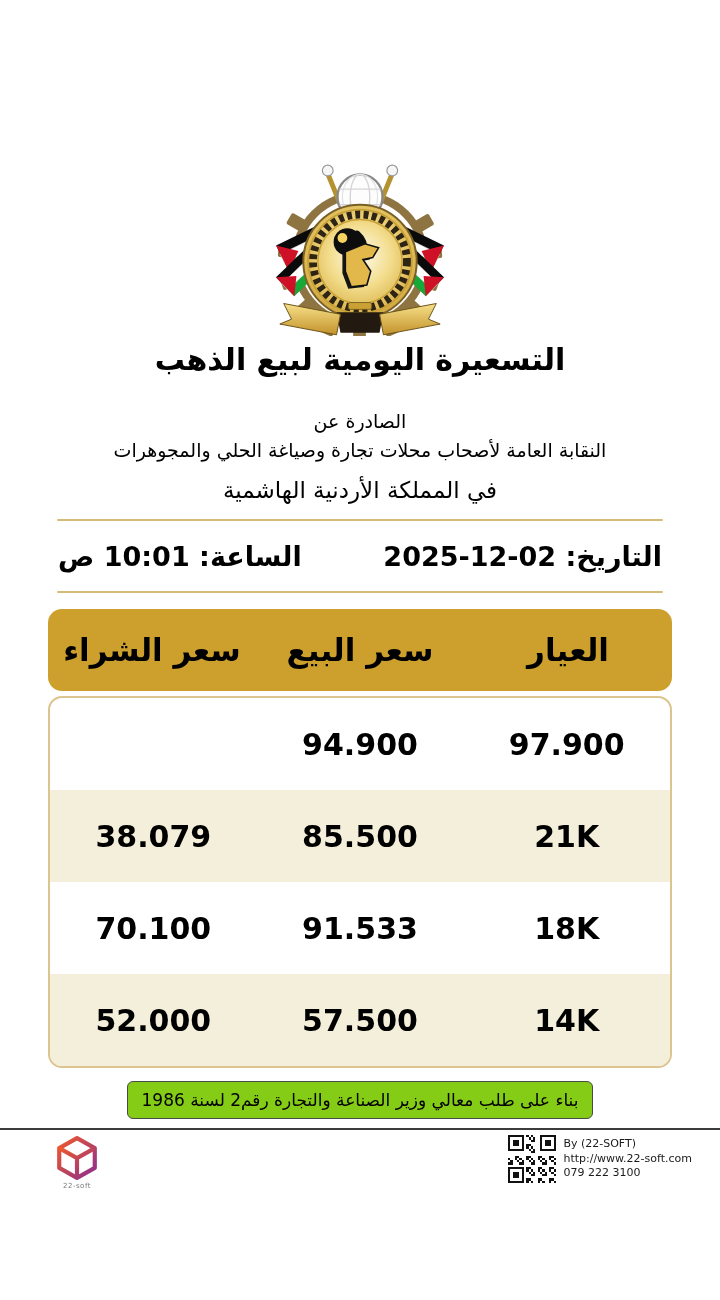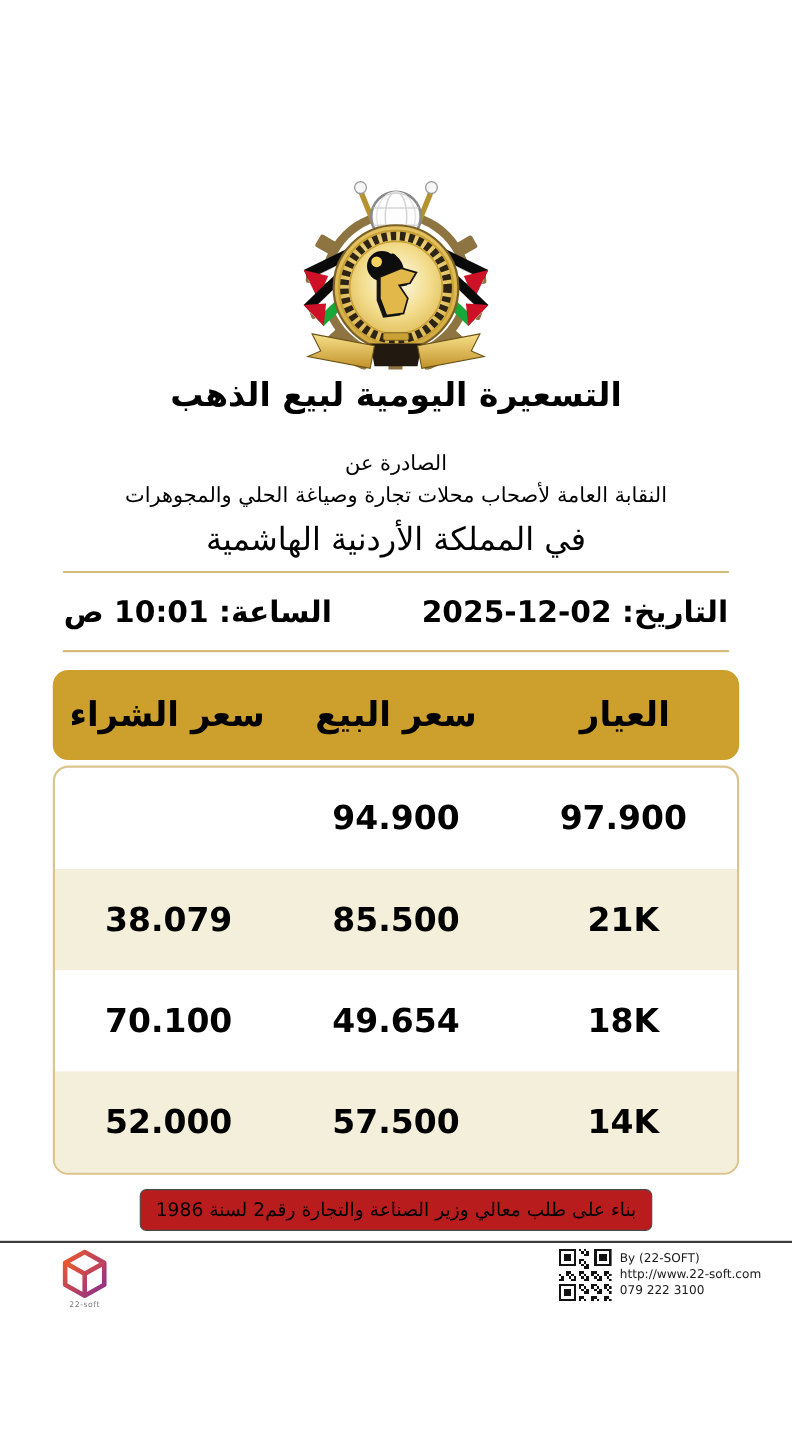--- a/index.html
+++ b/index.html
@@ -6,21 +6,21 @@
   .page{
     position:relative;width:720px;height:1272px;background:#ffffff;overflow:hidden;
     font-family:"DejaVu Sans",sans-serif;color:#000;margin:0 auto;
   }
   
   .logo-wrap{padding-top:140px;text-align:center;line-height:0;}
   
   .title{margin-top:2px;text-align:center;direction:rtl;font-size:30px;font-weight:bold;line-height:44px;}
   .sub1{margin-top:26px;text-align:center;direction:rtl;font-size:19px;line-height:27px;}
   .sub2{margin-top:2px;text-align:center;direction:rtl;font-size:19px;line-height:27px;}
-  .country{margin-top:10px;text-align:center;direction:rtl;font-size:29px;line-height:32px;}
+  .country{margin-top:10px;text-align:center;direction:rtl;font-size:23px;line-height:32px;}
   
   .rule{height:2px;background:#d5bc78;margin:0 57px;border-radius:1px;}
   .rule-top{margin-top:13px;}
   .date-row{
     direction:rtl;display:flex;justify-content:space-between;align-items:center;
     height:70px;padding:0 58px;font-size:27px;font-weight:bold;
   }
   
   .thead{
     direction:rtl;display:grid;grid-template-columns:1fr 1fr 1fr;align-items:center;
@@ -32,21 +32,21 @@
   }
   .tr{
     direction:rtl;display:grid;grid-template-columns:1fr 1fr 1fr;align-items:center;
     height:92px;font-size:30px;font-weight:bold;text-align:center;
   }
   .tr.alt{background:#f4efda;}
   
   .note-wrap{text-align:center;margin-top:13px;}
   .note{
     display:inline-block;direction:rtl;border:1.5px solid #4a4a4a;border-radius:6px;
-    padding:6px 14px;font-size:17px;line-height:24px;background:#b91c1c;
+    padding:6px 14px;font-size:17px;line-height:24px;background:#84cc16;
   }
   .footer-divider{height:2px;background:#3c3c3c;margin:9px 0 0 0;}
   .footer{display:flex;justify-content:space-between;align-items:flex-start;padding:5px 28px 0 56px;}
   .brand{display:flex;flex-direction:column;align-items:center;gap:1px;}
   .brand-caption{font-size:7px;color:#7a7a7a;letter-spacing:.5px;font-family:"DejaVu Sans",sans-serif;}
   .credit{display:flex;gap:7px;align-items:flex-start;}
   .credit-text{font-size:11px;line-height:14.5px;color:#1a1a1a;padding-top:2px;font-family:"DejaVu Sans",sans-serif;}
 </style>
 </head>
 <body>
@@ -182,21 +182,21 @@
       <div>97.900</div>
       <div>94.900</div>
     </div>
     <div class="tr alt">
       <div>21K</div>
       <div>85.500</div>
       <div>38.079</div>
     </div>
     <div class="tr">
       <div>18K</div>
-      <div>49.654</div>
+      <div>91.533</div>
       <div>70.100</div>
     </div>
     <div class="tr alt">
       <div>14K</div>
       <div>57.500</div>
       <div>52.000</div>
     </div>
   </div>
 
   <div class="note-wrap">

